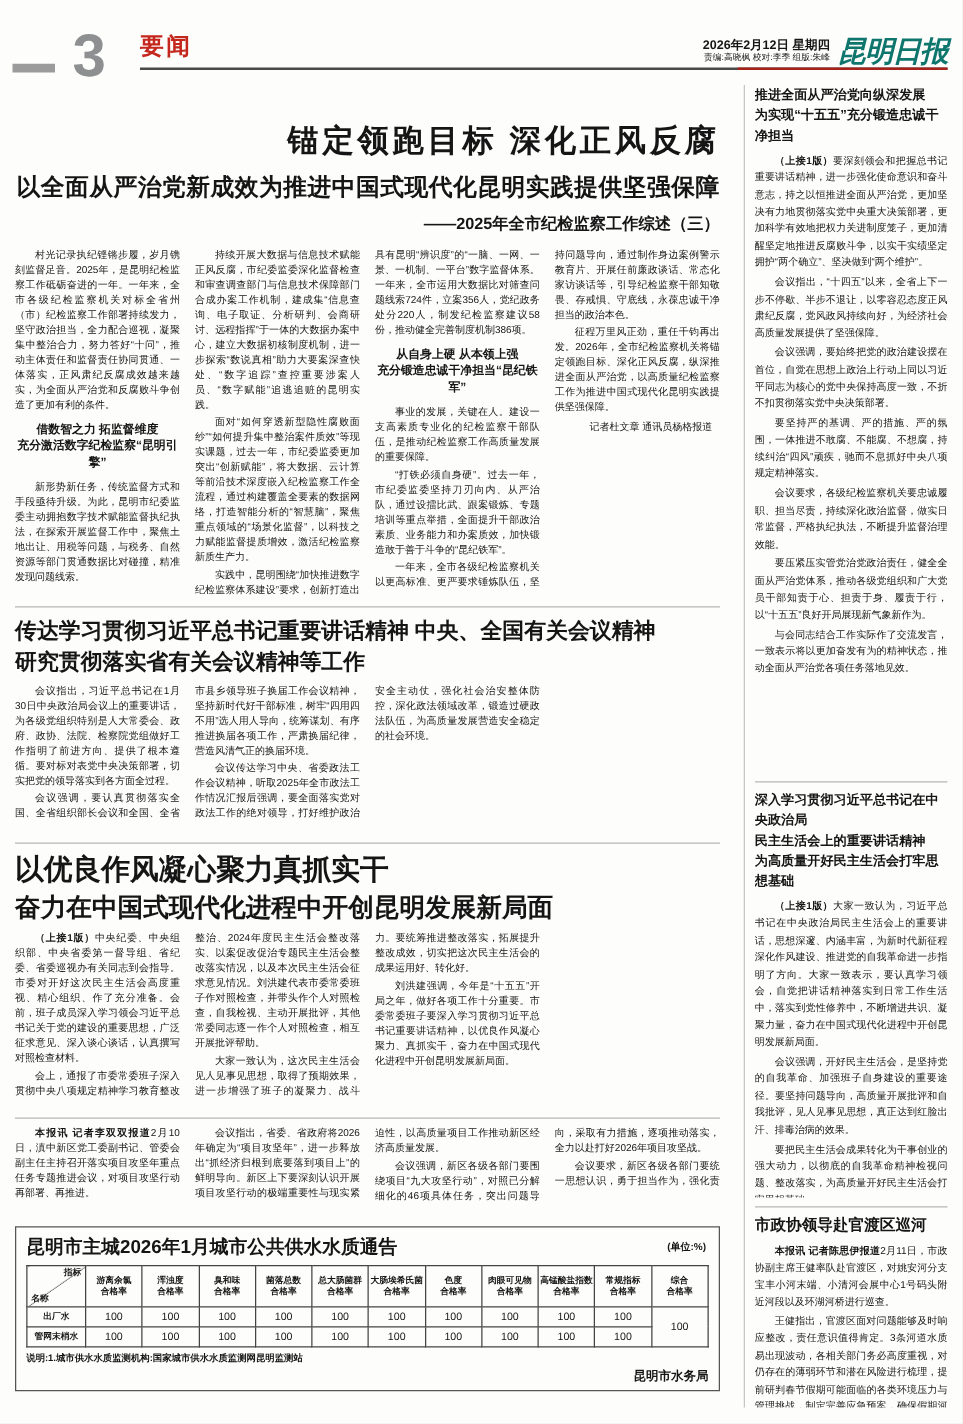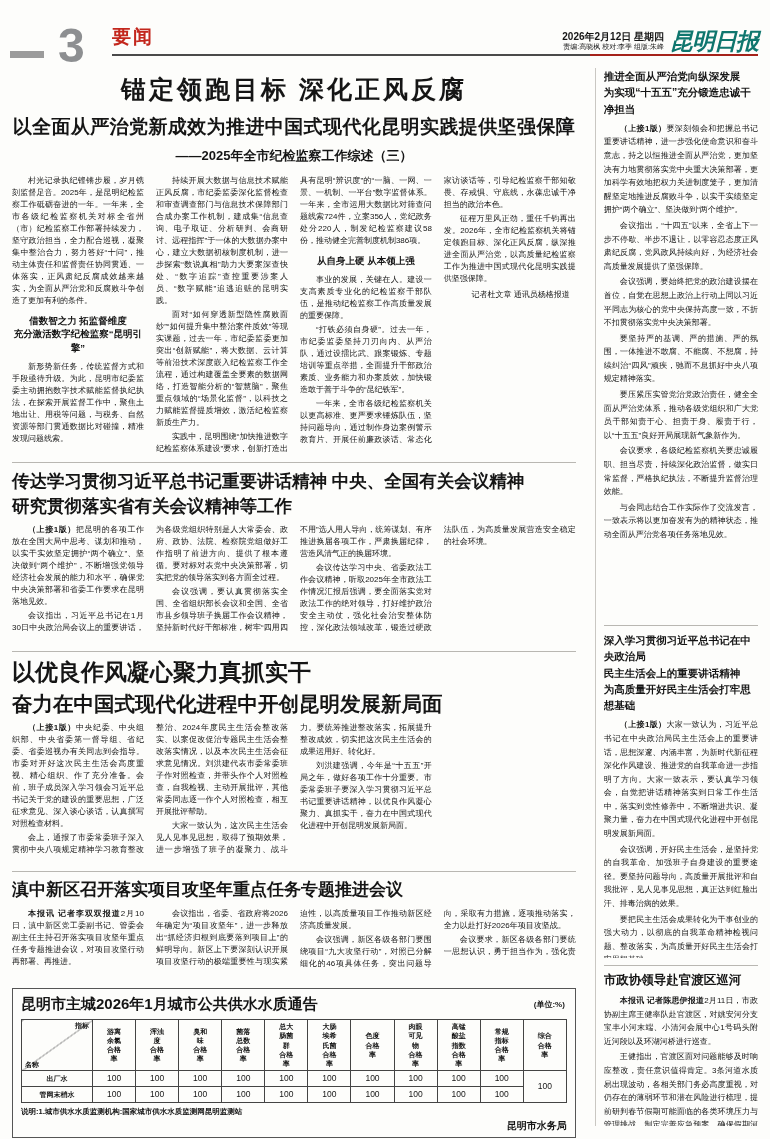--- a/index.html
+++ b/index.html
@@ -23,21 +23,21 @@
   .rail{width:158px;margin-left:19px;border-left:1px solid #c9c7c2;padding-left:8px;
         display:flex;flex-direction:column;height:1058px;}
   .rule{border-top:1px solid #b9b7b2;margin:7px 0 6px;}
   
   .body-cols{column-gap:12px;column-fill:auto;overflow:hidden;font-size:8px;line-height:1.5;text-align:justify;}
   .p{margin:0 0 2px;text-indent:2em;}
   .pl{font-weight:bold;}
   .subhead{text-align:center;font-weight:900;font-size:9.5px;line-height:1.4;margin:7px 0;text-indent:0;}
   .byline{text-align:right;font-size:8px;margin:4px 6px 0 0;text-indent:0;}
   
-  .a1-head{text-align:center;margin-top:5px;}
+  .a1-head{text-align:right;margin-top:28px;}
   .a1-kicker{font-size:25px;font-weight:900;letter-spacing:3px;}
   .a1-main{font-size:19px;font-weight:900;margin-top:8px;letter-spacing:.4px;white-space:nowrap;}
   .a1-dek{font-size:13px;font-weight:700;margin-top:7px;}
   .a1-body{margin-top:10px;height:280px;column-count:4;}
   
   .a2-head{font-weight:900;font-size:17.5px;line-height:1.4;margin:2px 0 6px;}
   .a2-body{height:120px;column-count:4;}
   
   .a3-head{font-weight:900;margin:2px 0 6px;line-height:1.25;}
   .a3-line1{font-size:23px;}
@@ -45,21 +45,21 @@
   .a3-body{height:142px;column-count:4;}
   
   .a4-head{font-size:17px;font-weight:900;margin:2px 0 7px;}
   .a4-body{height:72px;column-count:4;}
   
   .wbox{border:1px solid #555;margin-top:8px;padding:6px 8px 4px;position:relative;}
   .wtitle{font-size:15px;font-weight:900;}
   .wunit{position:absolute;right:10px;top:10px;font-size:8px;font-weight:bold;}
   .wtable{width:100%;border-collapse:collapse;margin-top:5px;table-layout:fixed;}
   .wtable th,.wtable td{border:1px solid #444;text-align:center;vertical-align:middle;
-      font-size:7px;line-height:1.3;padding:2px 12px;white-space:pre-line;font-weight:bold;}
+      font-size:7px;line-height:1.3;padding:2px 0;white-space:pre-line;font-weight:bold;}
   .wtable td.val{font-size:8.5px;font-weight:normal;}
   .corner{position:relative;width:46px;height:24px;
       background:linear-gradient(to bottom right,transparent calc(50% - .5px),#444 50%,transparent calc(50% + .5px));}
   .corner .ct{position:absolute;top:1px;right:3px;}
   .corner .cb{position:absolute;bottom:1px;left:3px;}
   .wnotes{font-size:7.5px;margin-top:3px;line-height:1.5;font-weight:bold;}
   .wnote2{margin-left:2.5em;}
   .wsign{text-align:right;font-size:10px;font-weight:bold;margin-top:2px;}
   
   .rail-art{overflow:hidden;}
@@ -105,38 +105,38 @@
           <div class="subhead">
             <div>借数智之力 拓监督维度</div>
             <div>充分激活数字纪检监察“昆明引擎”</div>
           </div>
           <p class="p"><span>新形势新任务，传统监督方式和手段亟待升级。为此，昆明市纪委监委主动拥抱数字技术赋能监督执纪执法，在探索开展监督工作中，聚焦土地出让、用税等问题，与税务、自然资源等部门贯通数据比对碰撞，精准发现问题线索。</span></p>
           <p class="p"><span>持续开展大数据与信息技术赋能正风反腐，市纪委监委深化监督检查和审查调查部门与信息技术保障部门合成办案工作机制，建成集“信息查询、电子取证、分析研判、会商研讨、远程指挥”于一体的大数据办案中心，建立大数据初核制度机制，进一步探索“数说真相”助力大要案深查快处、“数字追踪”查控重要涉案人员、“数字赋能”追逃追赃的昆明实践。</span></p>
           <p class="p"><span>面对“如何穿透新型隐性腐败面纱”“如何提升集中整治案件质效”等现实课题，过去一年，市纪委监委更加突出“创新赋能”，将大数据、云计算等前沿技术深度嵌入纪检监察工作全流程，通过构建覆盖全要素的数据网络，打造智能分析的“智慧脑”，聚焦重点领域的“场景化监督”，以科技之力赋能监督提质增效，激活纪检监察新质生产力。</span></p>
           <p class="p"><span>实践中，昆明围绕“加快推进数字纪检监察体系建设”要求，创新打造出具有昆明“辨识度”的“一脑、一网、一景、一机制、一平台”数字监督体系。一年来，全市运用大数据比对筛查问题线索724件，立案356人，党纪政务处分220人，制发纪检监察建议58份，推动健全完善制度机制386项。</span></p>
           <div class="subhead">
             <div>从自身上硬 从本领上强</div>
+            <div>充分锻造忠诚干净担当“昆纪铁军”</div>
           </div>
           <p class="p"><span>事业的发展，关键在人。建设一支高素质专业化的纪检监察干部队伍，是推动纪检监察工作高质量发展的重要保障。</span></p>
           <p class="p"><span>“打铁必须自身硬”。过去一年，市纪委监委坚持刀刃向内、从严治队，通过设擂比武、跟案锻炼、专题培训等重点举措，全面提升干部政治素质、业务能力和办案质效，加快锻造敢于善于斗争的“昆纪铁军”。</span></p>
           <p class="p"><span>一年来，全市各级纪检监察机关以更高标准、更严要求锤炼队伍，坚持问题导向，通过制作身边案例警示教育片、开展任前廉政谈话、常态化家访谈话等，引导纪检监察干部知敬畏、存戒惧、守底线，永葆忠诚干净担当的政治本色。</span></p>
           <p class="p"><span>征程万里风正劲，重任千钧再出发。2026年，全市纪检监察机关将锚定领跑目标、深化正风反腐，纵深推进全面从严治党，以高质量纪检监察工作为推进中国式现代化昆明实践提供坚强保障。</span></p>
           <div class="byline">记者杜文章 通讯员杨格报道</div>
         </div>
       </div>
 
       <div class="rule"></div>
 
       <div>
         <div class="a2-head">
           <div>传达学习贯彻习近平总书记重要讲话精神 中央、全国有关会议精神</div>
           <div>研究贯彻落实省有关会议精神等工作</div>
         </div>
         <div class="a2-body body-cols">
-          <p class="p"><b class="pl">（上接1版）</b><span>把昆明的各项工作放在全国大局中思考、谋划和推动，以实干实效坚定拥护“两个确立”、坚决做到“两个维护”，不断增强党领导经济社会发展的能力和水平，确保党中央决策部署和省委工作要求在昆明落地见效。</span></p>
           <p class="p"><span>会议指出，习近平总书记在1月30日中央政治局会议上的重要讲话，为各级党组织特别是人大常委会、政府、政协、法院、检察院党组做好工作指明了前进方向、提供了根本遵循。要对标对表党中央决策部署，切实把党的领导落实到各方面全过程。</span></p>
           <p class="p"><span>会议强调，要认真贯彻落实全国、全省组织部长会议和全国、全省市县乡领导班子换届工作会议精神，坚持新时代好干部标准，树牢“四用四不用”选人用人导向，统筹谋划、有序推进换届各项工作，严肃换届纪律，营造风清气正的换届环境。</span></p>
           <p class="p"><span>会议传达学习中央、省委政法工作会议精神，听取2025年全市政法工作情况汇报后强调，要全面落实党对政法工作的绝对领导，打好维护政治安全主动仗，强化社会治安整体防控，深化政法领域改革，锻造过硬政法队伍，为高质量发展营造安全稳定的社会环境。</span></p>
         </div>
       </div>
 
       <div class="rule"></div>
 
       <div>
         <div class="a3-head">
@@ -147,21 +147,20 @@
           <p class="p"><b class="pl">（上接1版）</b><span>中央纪委、中央组织部、中央省委第一督导组、省纪委、省委巡视办有关同志到会指导。市委对开好这次民主生活会高度重视、精心组织、作了充分准备。会前，班子成员深入学习领会习近平总书记关于党的建设的重要思想，广泛征求意见、深入谈心谈话，认真撰写对照检查材料。</span></p>
           <p class="p"><span>会上，通报了市委常委班子深入贯彻中央八项规定精神学习教育整改整治、2024年度民主生活会整改落实、以案促改促治专题民主生活会整改落实情况，以及本次民主生活会征求意见情况。刘洪建代表市委常委班子作对照检查，并带头作个人对照检查，自我检视、主动开展批评，其他常委同志逐一作个人对照检查，相互开展批评帮助。</span></p>
           <p class="p"><span>大家一致认为，这次民主生活会见人见事见思想，取得了预期效果，进一步增强了班子的凝聚力、战斗力。要统筹推进整改落实，拓展提升整改成效，切实把这次民主生活会的成果运用好、转化好。</span></p>
           <p class="p"><span>刘洪建强调，今年是“十五五”开局之年，做好各项工作十分重要。市委常委班子要深入学习贯彻习近平总书记重要讲话精神，以优良作风凝心聚力、真抓实干，奋力在中国式现代化进程中开创昆明发展新局面。</span></p>
         </div>
       </div>
 
       <div class="rule"></div>
 
       <div>
-        <div class="a4-head">滇中新区召开落实项目攻坚年重点任务专题推进会议</div>
         <div class="a4-body body-cols">
           <p class="p"><b class="pl">本报讯 记者李双双报道</b><span>2月10日，滇中新区党工委副书记、管委会副主任主持召开落实项目攻坚年重点任务专题推进会议，对项目攻坚行动再部署、再推进。</span></p>
           <p class="p"><span>会议指出，省委、省政府将2026年确定为“项目攻坚年”，进一步释放出“抓经济归根到底要落到项目上”的鲜明导向。新区上下要深刻认识开展项目攻坚行动的极端重要性与现实紧迫性，以高质量项目工作推动新区经济高质量发展。</span></p>
           <p class="p"><span>会议强调，新区各级各部门要围绕项目“九大攻坚行动”，对照已分解细化的46项具体任务，突出问题导向，采取有力措施，逐项推动落实，全力以赴打好2026年项目攻坚战。</span></p>
           <p class="p"><span>会议要求，新区各级各部门要统一思想认识，勇于担当作为，强化责任落实，齐心协力谋项目、抓项目，切实以干部之“干”推动发展之变。</span></p>
 
         </div>
       </div>
 
       <div class="wbox">
@@ -238,22 +237,22 @@
       <div class="rail-art rail-a">
         <div class="ra-title">
           <div>推进全面从严治党向纵深发展</div>
           <div>为实现“十五五”充分锻造忠诚干净担当</div>
         </div>
         <div class="rail-body">
           <p class="p"><b class="pl">（上接1版）</b><span>要深刻领会和把握总书记重要讲话精神，进一步强化使命意识和奋斗意志，持之以恒推进全面从严治党，更加坚决有力地贯彻落实党中央重大决策部署，更加科学有效地把权力关进制度笼子，更加清醒坚定地推进反腐败斗争，以实干实绩坚定拥护“两个确立”、坚决做到“两个维护”。</span></p>
           <p class="p"><span>会议指出，“十四五”以来，全省上下一步不停歇、半步不退让，以零容忍态度正风肃纪反腐，党风政风持续向好，为经济社会高质量发展提供了坚强保障。</span></p>
           <p class="p"><span>会议强调，要始终把党的政治建设摆在首位，自觉在思想上政治上行动上同以习近平同志为核心的党中央保持高度一致，不折不扣贯彻落实党中央决策部署。</span></p>
           <p class="p"><span>要坚持严的基调、严的措施、严的氛围，一体推进不敢腐、不能腐、不想腐，持续纠治“四风”顽疾，驰而不息抓好中央八项规定精神落实。</span></p>
+          <p class="p"><span>会议要求，各级纪检监察机关要忠诚履职、担当尽责，持续深化政治监督，做实日常监督，严格执纪执法，不断提升监督治理效能。</span></p>
           <p class="p"><span>要压紧压实管党治党政治责任，健全全面从严治党体系，推动各级党组织和广大党员干部知责于心、担责于身、履责于行，以“十五五”良好开局展现新气象新作为。</span></p>
-          <p class="p"><span>会议要求，各级纪检监察机关要忠诚履职、担当尽责，持续深化政治监督，做实日常监督，严格执纪执法，不断提升监督治理效能。</span></p>
           <p class="p"><span>与会同志结合工作实际作了交流发言，一致表示将以更加奋发有为的精神状态，推动全面从严治党各项任务落地见效。</span></p>
         </div>
       </div>
 
       <div class="rule"></div>
 
       <div class="rail-art rail-b">
         <div class="ra-title">
           <div>深入学习贯彻习近平总书记在中央政治局</div>
           <div>民主生活会上的重要讲话精神</div>

